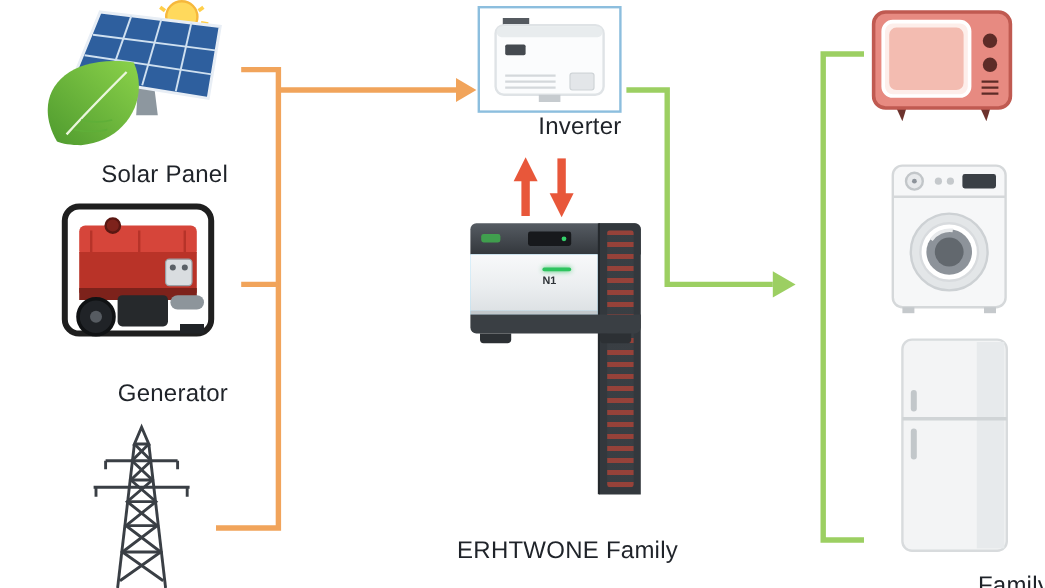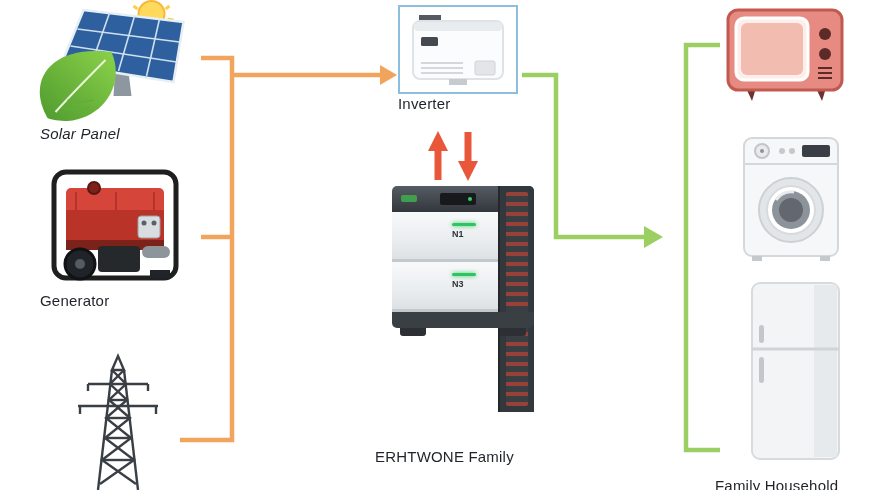--- a/index.html
+++ b/index.html
@@ -2,21 +2,21 @@
 <html><head>
 <meta charset="utf-8">
 <style>
   html,body{margin:0;padding:0;background:#ffffff;}
   #scene{
     position:relative;width:871px;height:490px;background:#ffffff;
     overflow:hidden;font-family:"Liberation Sans",sans-serif;
   }
   .abs{position:absolute;}
   .lbl{
-    position:absolute;font-size:15px;color:#1f2329;text-align:left;
+    position:absolute;font-size:20px;color:#1f2329;text-align:right;
     letter-spacing:.2px;
   }
   
   #wires{position:absolute;left:0;top:0;width:871px;height:490px;pointer-events:none;}
 
   
   .inverter-box{
     position:absolute;left:398px;top:5px;width:120px;height:89px;
     border:2px solid #8cbede;background:#ffffff;box-sizing:border-box;
     display:flex;align-items:center;justify-content:center;
@@ -105,21 +105,21 @@
             <path d="M37 46 L143 62"></path>
         </g>
       </g>
       <g>
         <path d="M14 118 C-8 80 18 44 78 52 C92 84 70 118 34 121 C26 121 18 120 14 118 Z" fill="url(#leafGrad)"></path>
         <path d="M22 112 C40 92 56 76 72 60" stroke="#eaf6dc" stroke-width="2" fill="none"></path>
         <path d="M34 100 C42 102 52 102 60 100 M28 108 C38 110 48 110 56 108" stroke="#5faf38" stroke-width="1.5" fill="none"></path>
       </g>
     </svg>
   </div>
-  <div class="lbl" style="left:40px;top:125px;width:150px;font-style:italic;">Solar Panel</div>
+  <div class="lbl" style="left:40px;top:135px;width:150px;">Solar Panel</div>
 
   <div class="abs" style="left:46px;top:158px;width:140px;height:142px;">
     <svg width="140" height="142" viewBox="0 0 140 142">
       <rect x="8" y="14" width="122" height="106" rx="12" fill="none" stroke="#1f1f1f" stroke-width="5"></rect>
       <rect x="20" y="30" width="98" height="26" rx="5" fill="#d6453a"></rect>
       <g stroke="#b63329" stroke-width="2">
           <line x1="30" y1="34" x2="30" y2="52"></line>
           <line x1="70" y1="34" x2="70" y2="52"></line>
           <line x1="108" y1="34" x2="108" y2="52"></line>
         </g>
@@ -129,21 +129,21 @@
       <rect x="92" y="58" width="22" height="22" rx="3" fill="#d9dde0" stroke="#9aa0a5"></rect>
       <circle cx="98" cy="65" r="2.5" fill="#5a6066"></circle>
         <circle cx="108" cy="65" r="2.5" fill="#5a6066"></circle>
       <rect x="96" y="88" width="28" height="12" rx="6" fill="#8d959b"></rect>
       <rect x="52" y="88" width="42" height="26" rx="4" fill="#26292c"></rect>
       <circle cx="34" cy="106" r="15" fill="#202327" stroke="#101214" stroke-width="3"></circle>
       <circle cx="34" cy="106" r="5" fill="#565b61"></circle>
       <rect x="104" y="112" width="20" height="8" fill="#202327"></rect>
     </svg>
   </div>
-  <div class="lbl" style="left:40px;top:292px;width:150px;">Generator</div>
+  <div class="lbl" style="left:40px;top:317px;width:150px;">Generator</div>
 
   <div class="abs" style="left:68px;top:352px;width:100px;height:140px;">
     <svg width="100" height="140" viewBox="0 0 100 140">
       <g stroke="#3a3f45" stroke-width="2.4" fill="none">
         <path d="M44 18 L50 4 L56 18 Z"></path>
         <path d="M44 18 L30 138"></path>
           <path d="M56 18 L70 138"></path>
         <line x1="20" y1="32" x2="80" y2="32"></line>
         <line x1="10" y1="54" x2="90" y2="54"></line>
         <line x1="20" y1="32" x2="20" y2="39"></line>
@@ -182,24 +182,20 @@
       <div class="battery-brand"></div>
       <div class="battery-screen">
           <i></i>
         </div>
     </div>
     <div class="battery-stack">
       <div class="battery-module">
         <div class="module-led"></div>
         <span class="module-label">N1</span>
       </div>
-      <div class="battery-module">
-        <div class="module-led"></div>
-        <span class="module-label">N3</span>
-      </div>
     </div>
     <div class="battery-side">
       <div class="battery-cells"></div>
     </div>
     <div class="battery-base">
       <div class="battery-foot left"></div>
         <div class="battery-foot right"></div>
     </div>
   </div>
   <div class="lbl" style="left:375px;top:448px;width:190px;">ERHTWONE Family</div>

